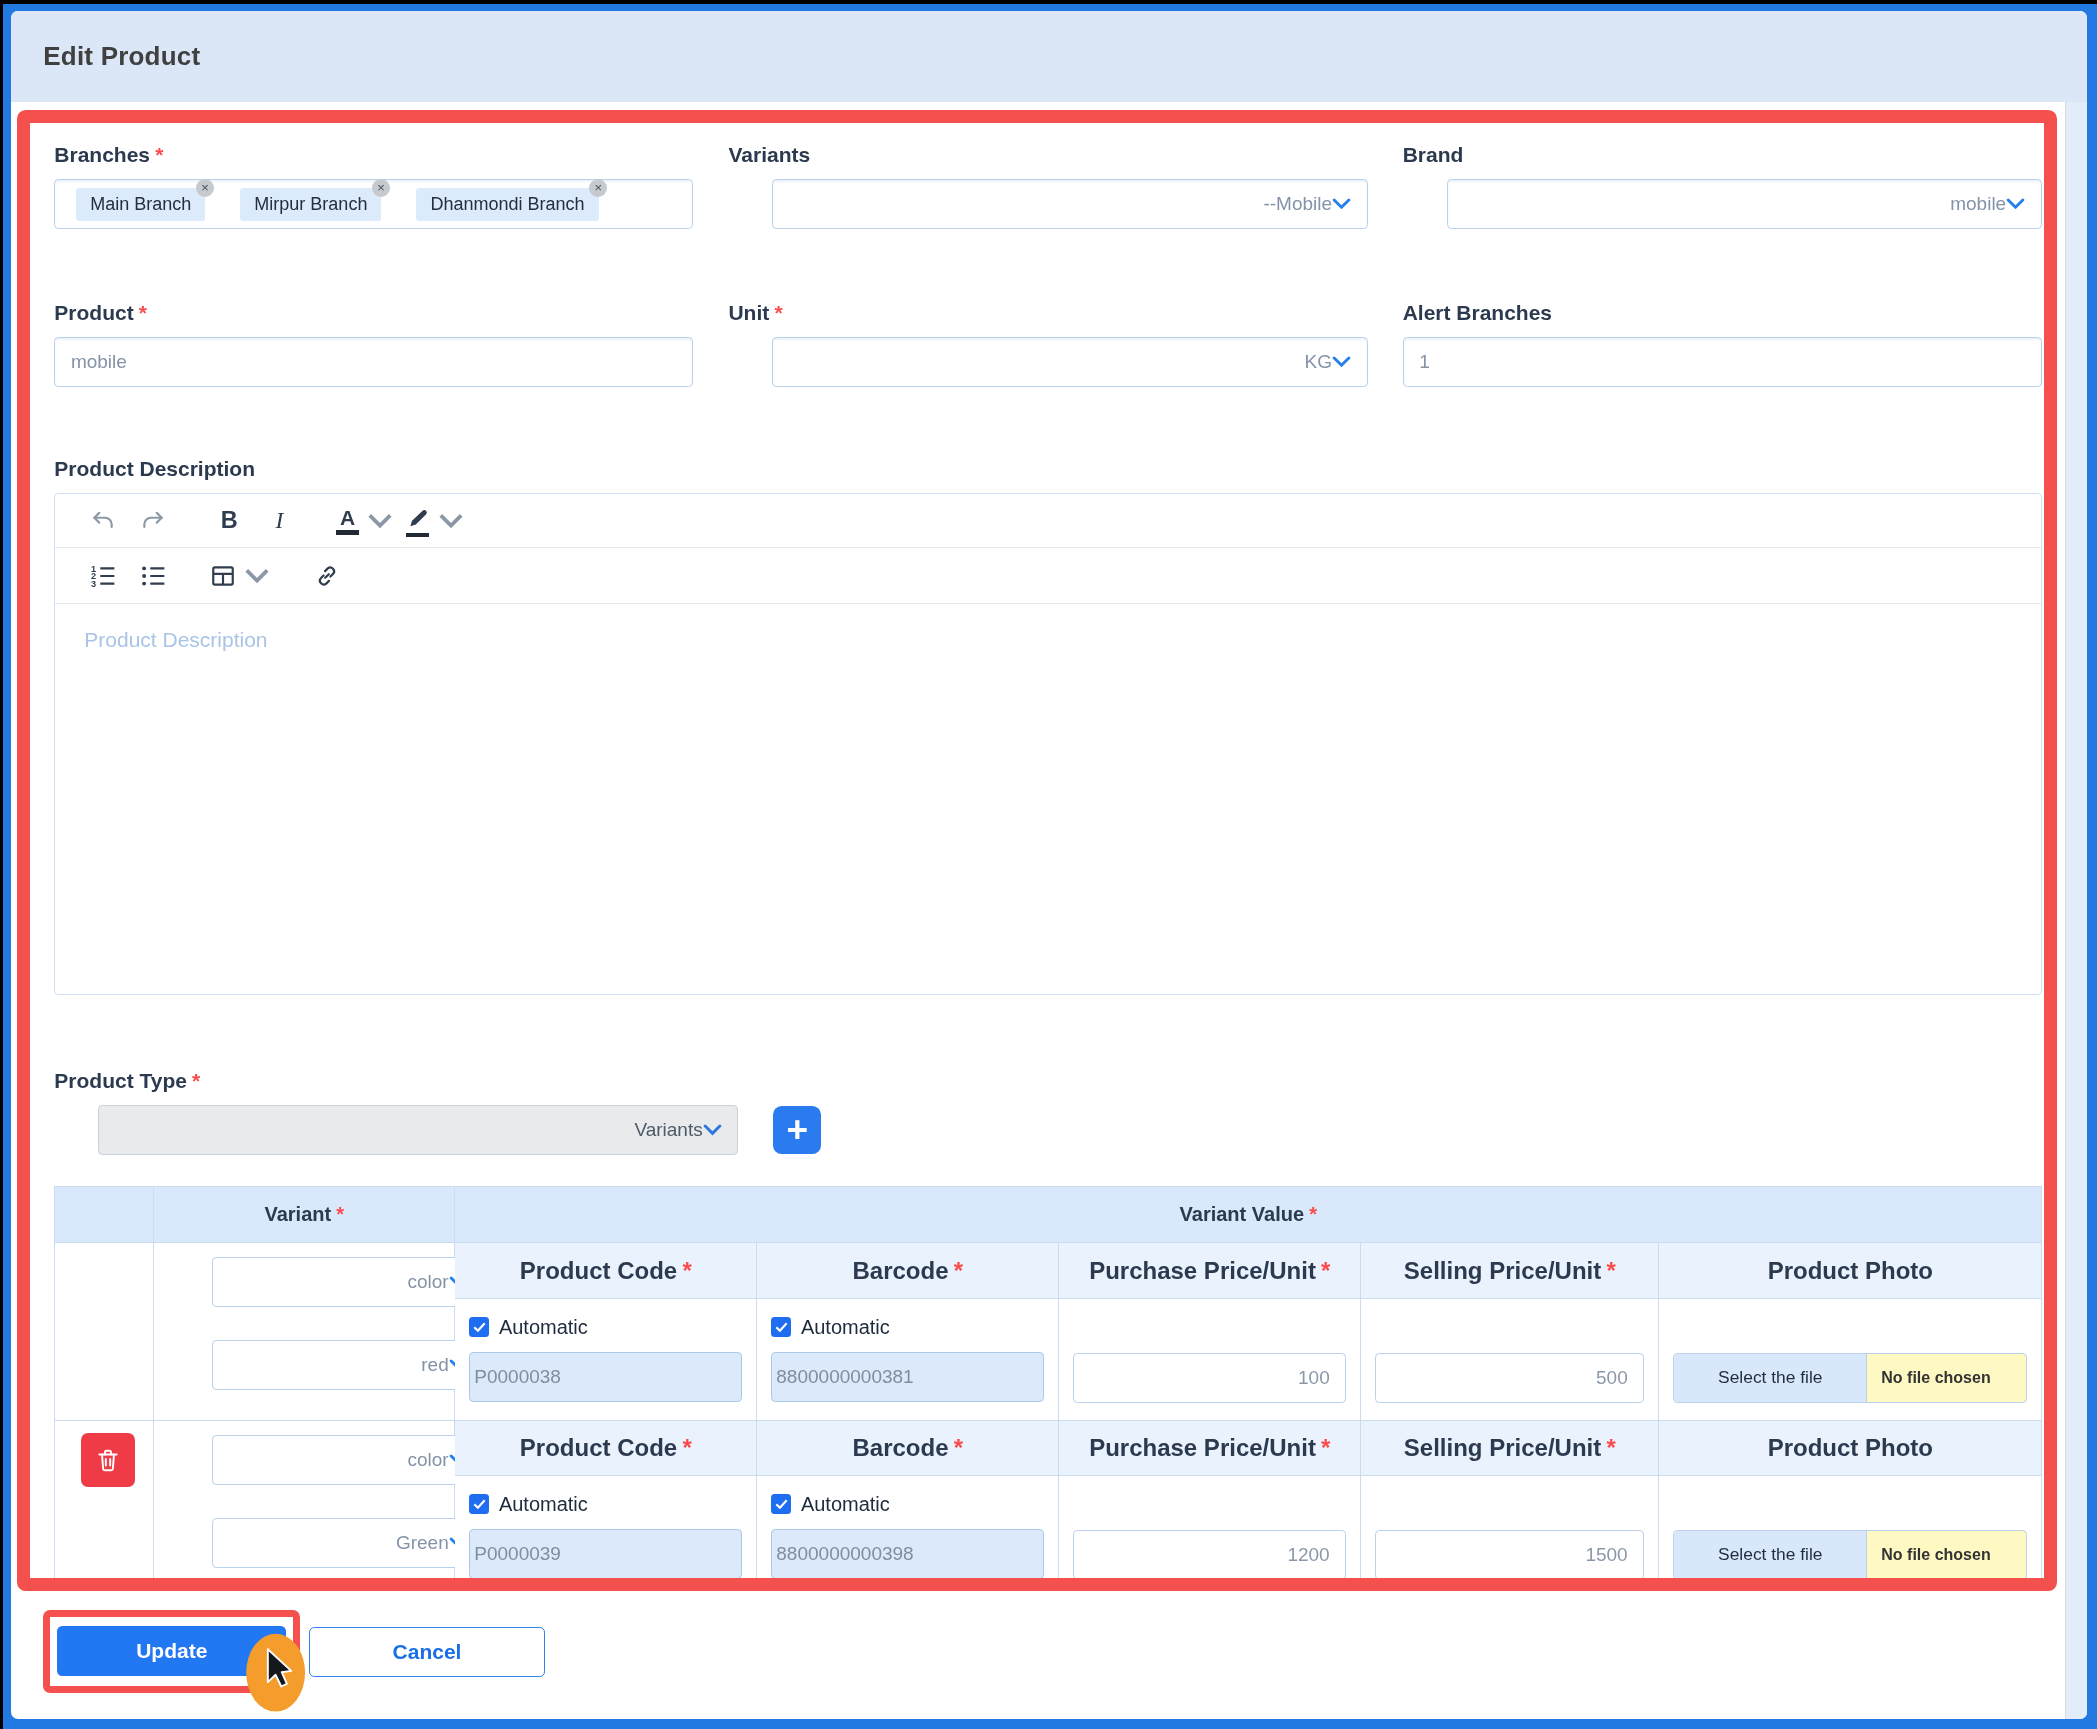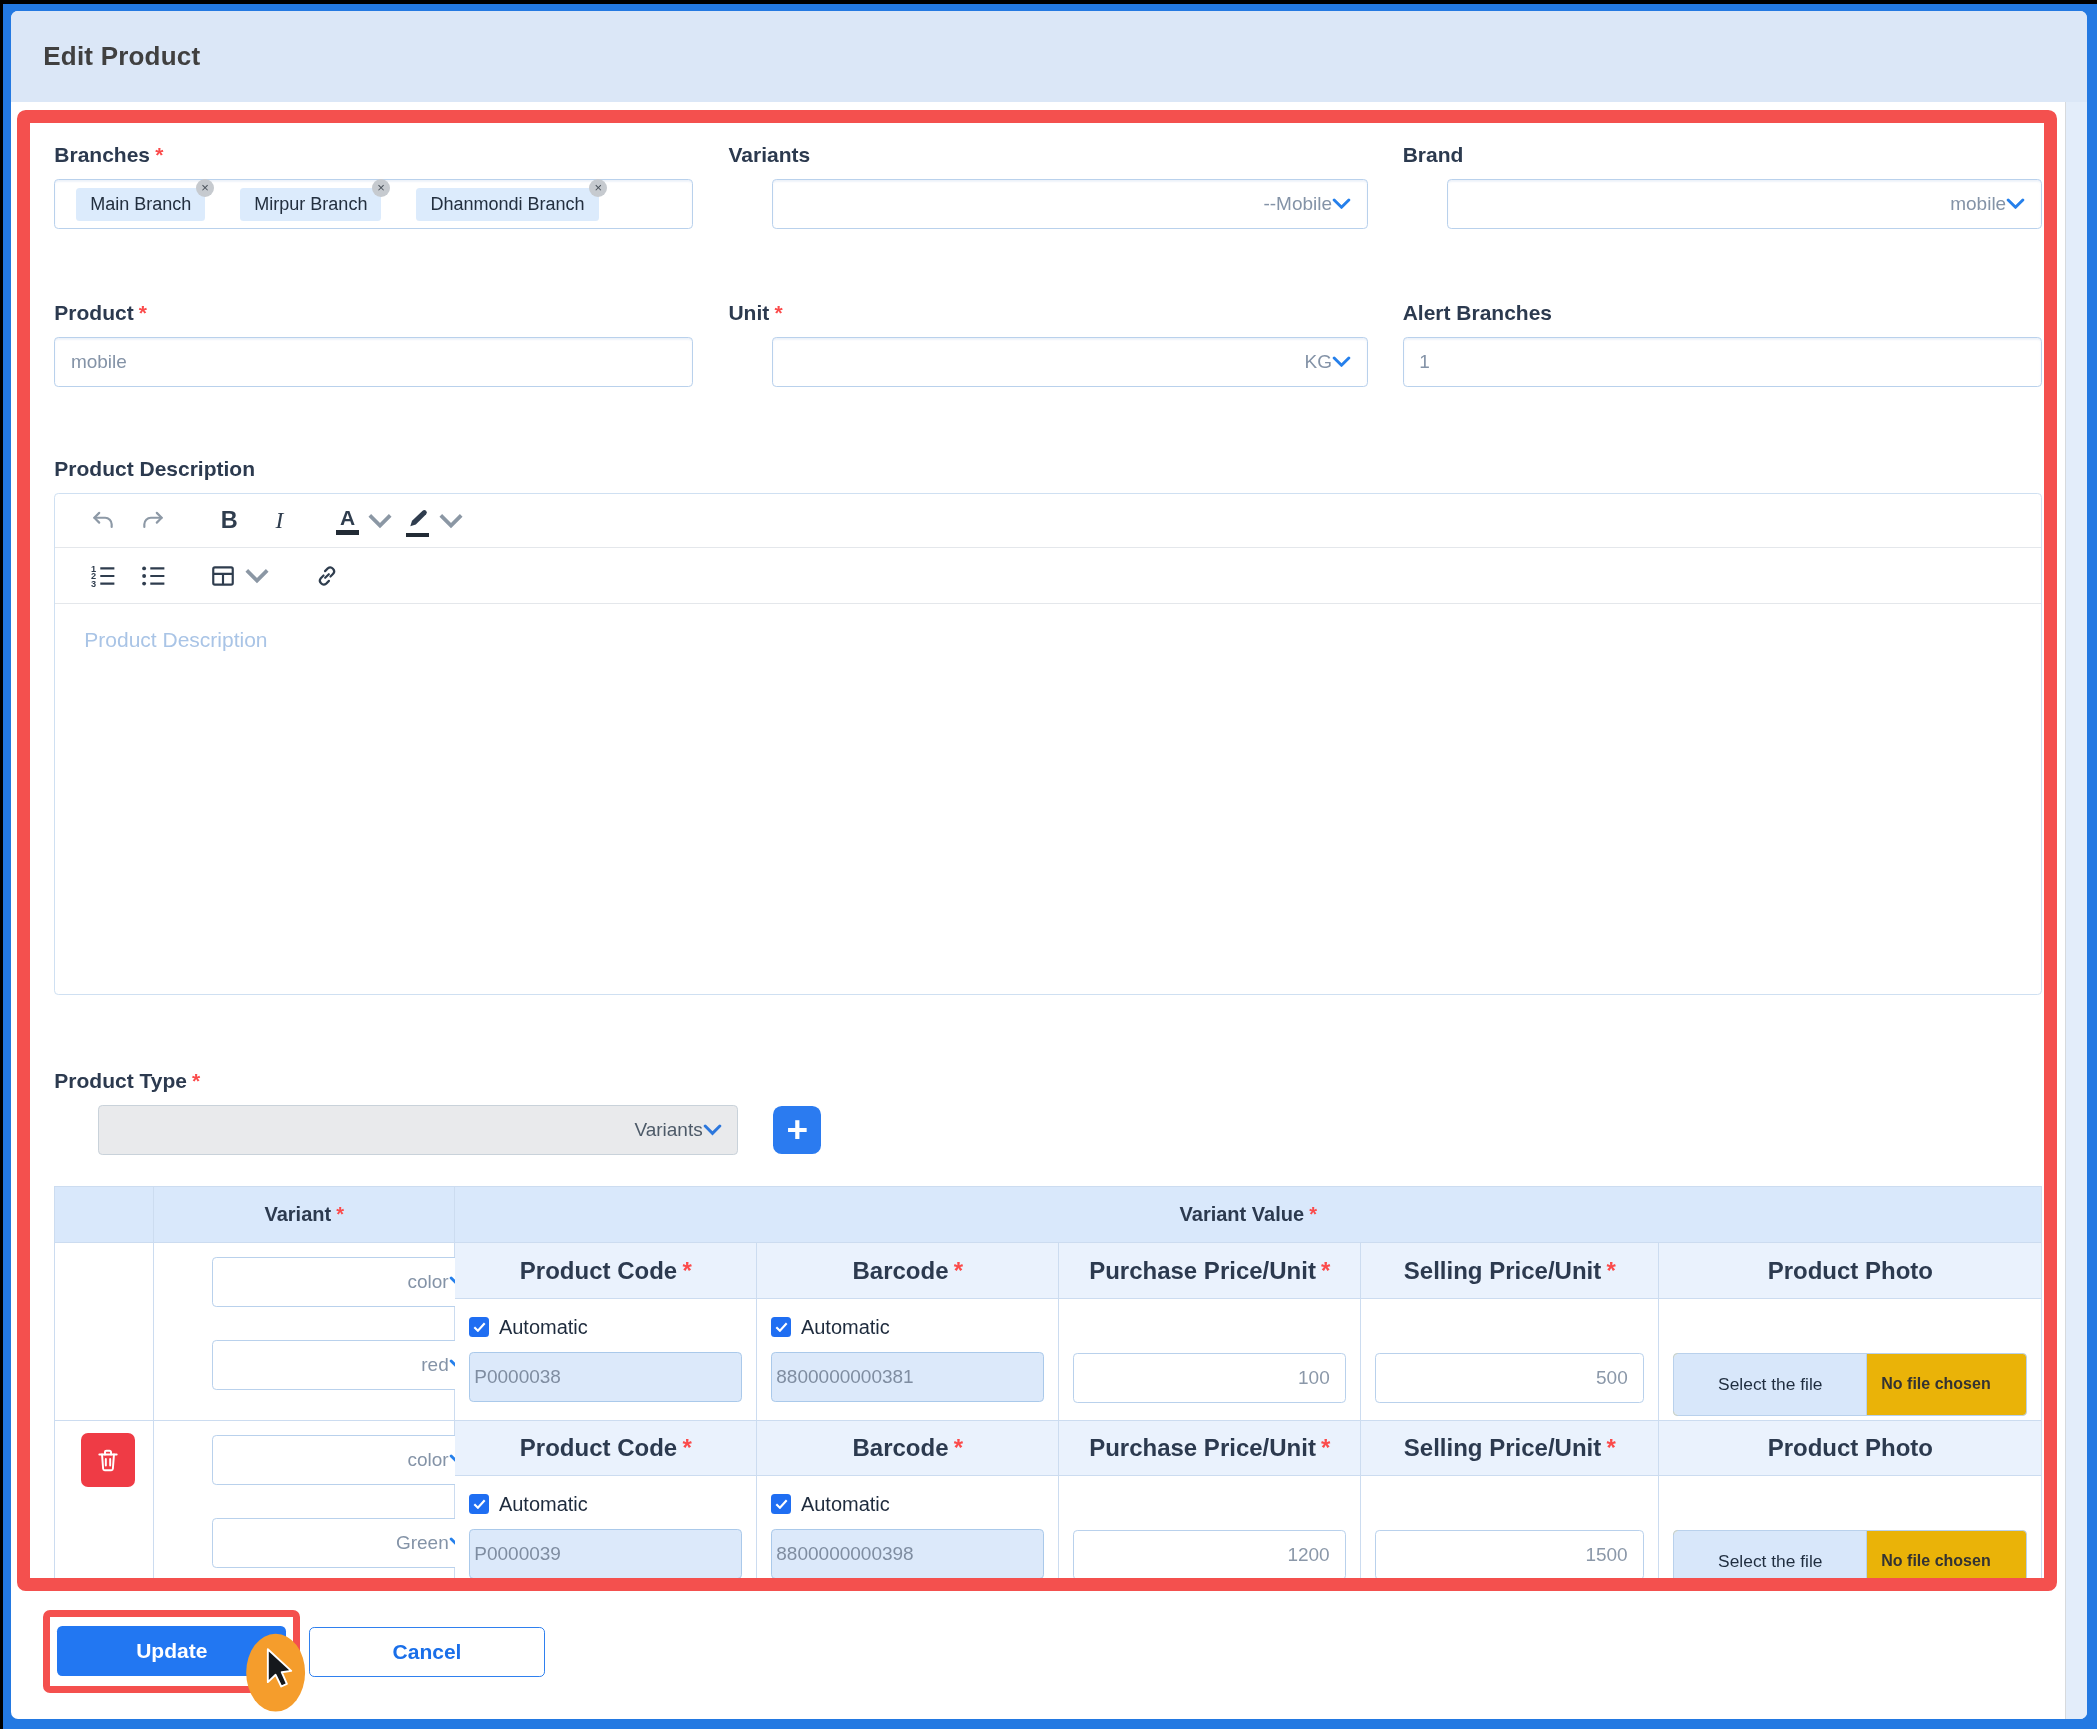--- a/index.html
+++ b/index.html
@@ -67,21 +67,21 @@
   .cellv .sel { width:100%; }
   .vgap { height:33px; flex:0 0 auto; }
   .cellc { background:#fff; padding:17.4px 14px 0 14px; display:flex; flex-direction:column; }
   .autorow { display:flex; align-items:center; height:21px; margin-bottom:14.8px; }
   .cb { width:20px; height:20px; border-radius:3.5px; background:#1f6ef2; display:flex; align-items:center; justify-content:center; margin-right:9.6px; cursor:pointer; }
   .cb svg { width:13px; height:10.4px; }
   .auto-lab { font-size:20px; color:#1e2b3d; }
   .spacer41 { height:36px; flex:0 0 auto; }
   .tinput { height:50px; width:100%; border:0.9px solid #aac9ea; border-radius:4.3px; background:#dce9fa; padding:0 4px; font-size:19px; color:#7f8da1; font-family:inherit; outline:none; }
   .tinput.white { background:#fff; border-color:#b9d1ec; text-align:right; padding-right:15.6px; color:#8b98a9; }
-  .filew { height:63px; width:100%; border:0.9px solid #b9d1ec; border-radius:4.3px; display:flex; overflow:hidden; background:#eab308; }
+  .filew { height:50px; width:100%; border:0.9px solid #b9d1ec; border-radius:4.3px; display:flex; overflow:hidden; background:#fef9c3; }
   .filebtn { width:193px; flex:0 0 auto; background:#d8e7fa; border-right:0.9px solid #b9d1ec; display:flex; align-items:center; justify-content:center; font-size:17.4px; color:#1f2d3f; cursor:pointer; }
   .filestat { display:flex; align-items:center; padding-left:14px; font-size:16px; color:#333;font-weight:bold; }
   .trashcell { background:#fff; padding:12px 0 0 26px; }
   .trash-btn { width:54px; height:54px; background:#ef3b45; border-radius:7px; display:flex; align-items:center; justify-content:center; cursor:pointer; }
   .trash-btn svg { width:26px; height:26px; }
 
   
   .actions { position:absolute; left:32px; top:1599px; display:flex; align-items:center; z-index:6; }
   .upd-annot { border:7px solid #f4504e; border-radius:7px; padding:8.7px 7px 10.4px 7px; background:#fff; }
   .btn { height:50px; border-radius:5.2px; font-size:21px; font-weight:600; display:flex; align-items:center; justify-content:center; cursor:pointer; }

